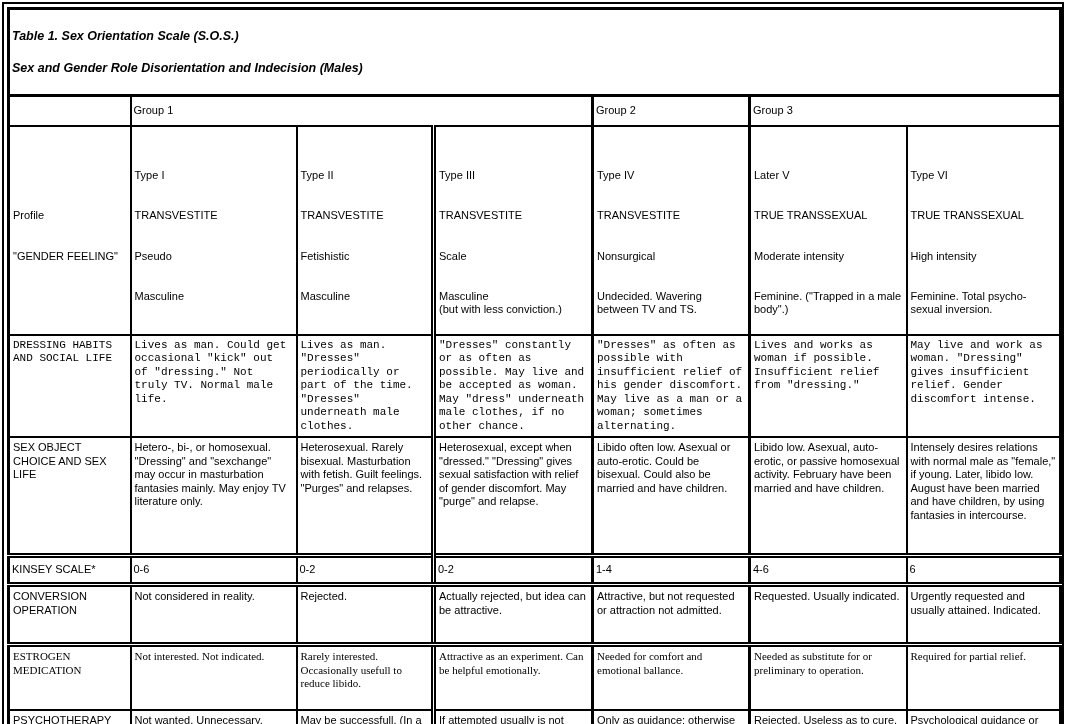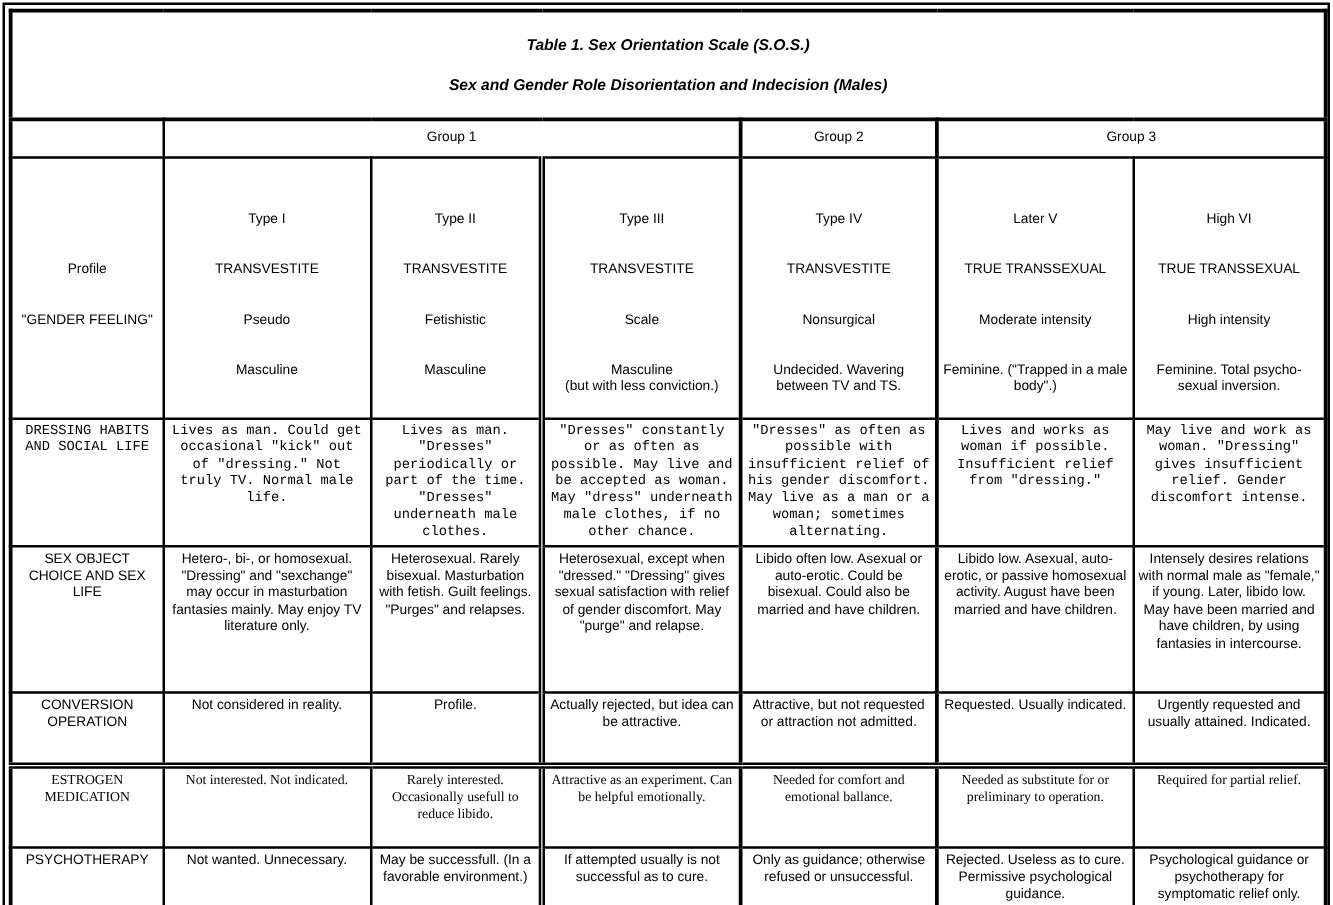--- a/index.html
+++ b/index.html
@@ -1,21 +1,21 @@
 <!DOCTYPE html>
 <html><head>
 <meta charset="utf-8">
 <style>
   html, body { margin: 0; padding: 0; background: #fff; }
   body { font-family: "Liberation Sans", sans-serif; color: #000; width: 1066px; }
   .page { margin: 2px; border: 2px solid #000; padding: 3px; }
   table.sos { border-collapse: collapse; table-layout: fixed; width: 100%; border: 3px solid #000; }
   .sos td {
     border: 2px solid #000;
-    text-align: center;
+    text-align: left;
     vertical-align: top;
     font-size: 11px;
     line-height: 13.5px;
     padding: 3px;
     white-space: pre-line;
     overflow: hidden;
     word-wrap: break-word;
   }
   .r-title td {
     border-bottom: 3px solid #000;
@@ -97,21 +97,21 @@
         <div class="pline">Nonsurgical</div>
         <div class="pline">Undecided. Wavering between TV and TS.</div>
       </td>
       <td class="grp-left">
         <div class="pline">Later V</div>
         <div class="pline">TRUE TRANSSEXUAL</div>
         <div class="pline">Moderate intensity</div>
         <div class="pline">Feminine. ("Trapped in a male body".)</div>
       </td>
       <td>
-        <div class="pline">High VI</div>
+        <div class="pline">Type VI</div>
         <div class="pline">TRUE TRANSSEXUAL</div>
         <div class="pline">High intensity</div>
         <div class="pline">Feminine. Total psycho-sexual inversion.</div>
       </td>
     </tr>
 
     <tr class="r-dressing">
       <td>DRESSING HABITS AND SOCIAL LIFE</td>
       <td>Lives as man. Could get occasional "kick" out of "dressing." Not truly TV. Normal male life.</td>
       <td>Lives as man. "Dresses" periodically or part of the time. "Dresses" underneath male clothes.</td>
@@ -120,29 +120,38 @@
       <td class="grp-left">Lives and works as woman if possible. Insufficient relief from "dressing."</td>
       <td>May live and work as woman. "Dressing" gives insufficient relief. Gender discomfort intense.</td>
     </tr>
 
     <tr class="r-sexobj">
       <td>SEX OBJECT CHOICE AND SEX LIFE</td>
       <td>Hetero-, bi-, or homosexual. "Dressing" and "sexchange" may occur in masturbation fantasies mainly. May enjoy TV literature only.</td>
       <td>Heterosexual. Rarely bisexual. Masturbation with fetish. Guilt feelings. "Purges" and relapses.</td>
       <td class="dbl-left">Heterosexual, except when "dressed." "Dressing" gives sexual satisfaction with relief of gender discomfort. May "purge" and relapse.</td>
       <td class="grp-left">Libido often low. Asexual or auto-erotic. Could be bisexual. Could also be married and have children.</td>
-      <td class="grp-left">Libido low. Asexual, auto-erotic, or passive homosexual activity. August have been married and have children.</td>
-      <td>Intensely desires relations with normal male as "female," if young. Later, libido low. May have been married and have children, by using fantasies in intercourse.</td>
+      <td class="grp-left">Libido low. Asexual, auto-erotic, or passive homosexual activity. February have been married and have children.</td>
+      <td>Intensely desires relations with normal male as "female," if young. Later, libido low. August have been married and have children, by using fantasies in intercourse.</td>
     </tr>
 
+    <tr class="r-kinsey">
+      <td>KINSEY SCALE*</td>
+      <td>0-6</td>
+      <td>0-2</td>
+      <td class="dbl-left">0-2</td>
+      <td class="grp-left">1-4</td>
+      <td class="grp-left">4-6</td>
+      <td>6</td>
+    </tr>
 
     <tr class="r-conversion">
       <td>CONVERSION OPERATION</td>
       <td>Not considered in reality.</td>
-      <td>Profile.</td>
+      <td>Rejected.</td>
       <td class="dbl-left">Actually rejected, but idea can be attractive.</td>
       <td class="grp-left">Attractive, but not requested or attraction not admitted.</td>
       <td class="grp-left">Requested. Usually indicated.</td>
       <td>Urgently requested and usually attained. Indicated.</td>
     </tr>
 
     <tr class="r-estrogen">
       <td>ESTROGEN MEDICATION</td>
       <td>Not interested. Not indicated.</td>
       <td>Rarely interested. Occasionally usefull to reduce libido.</td>

